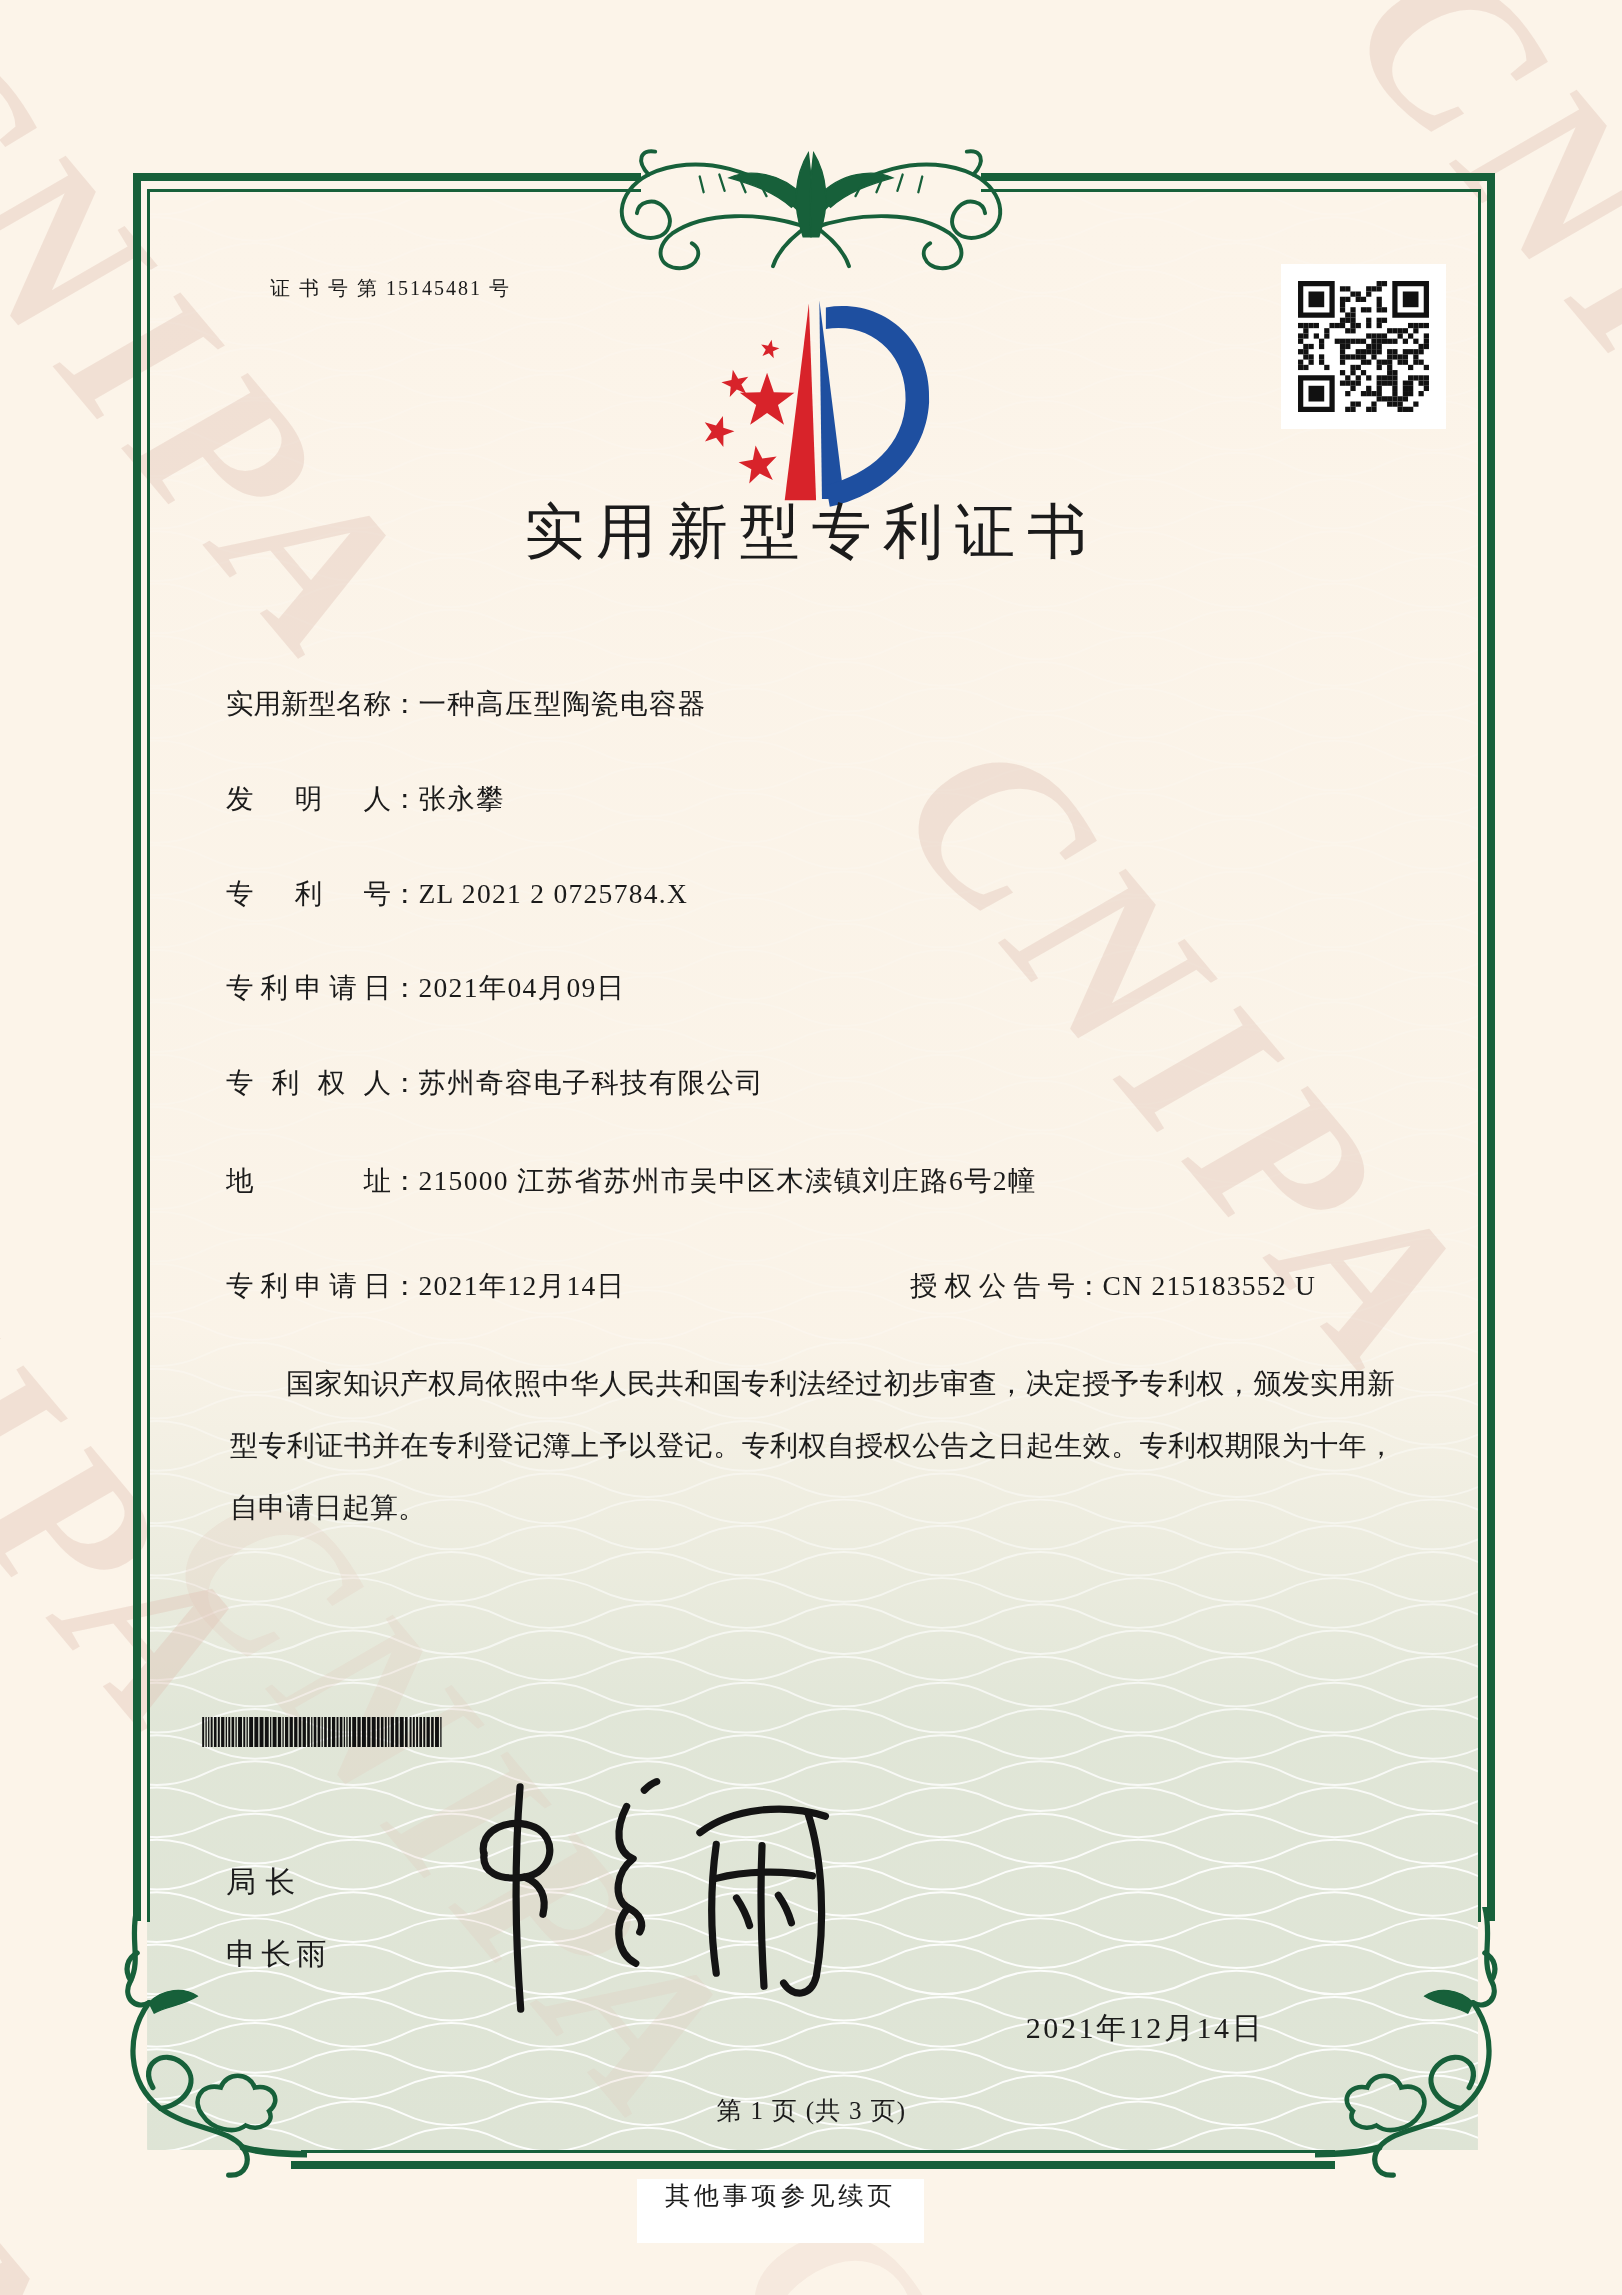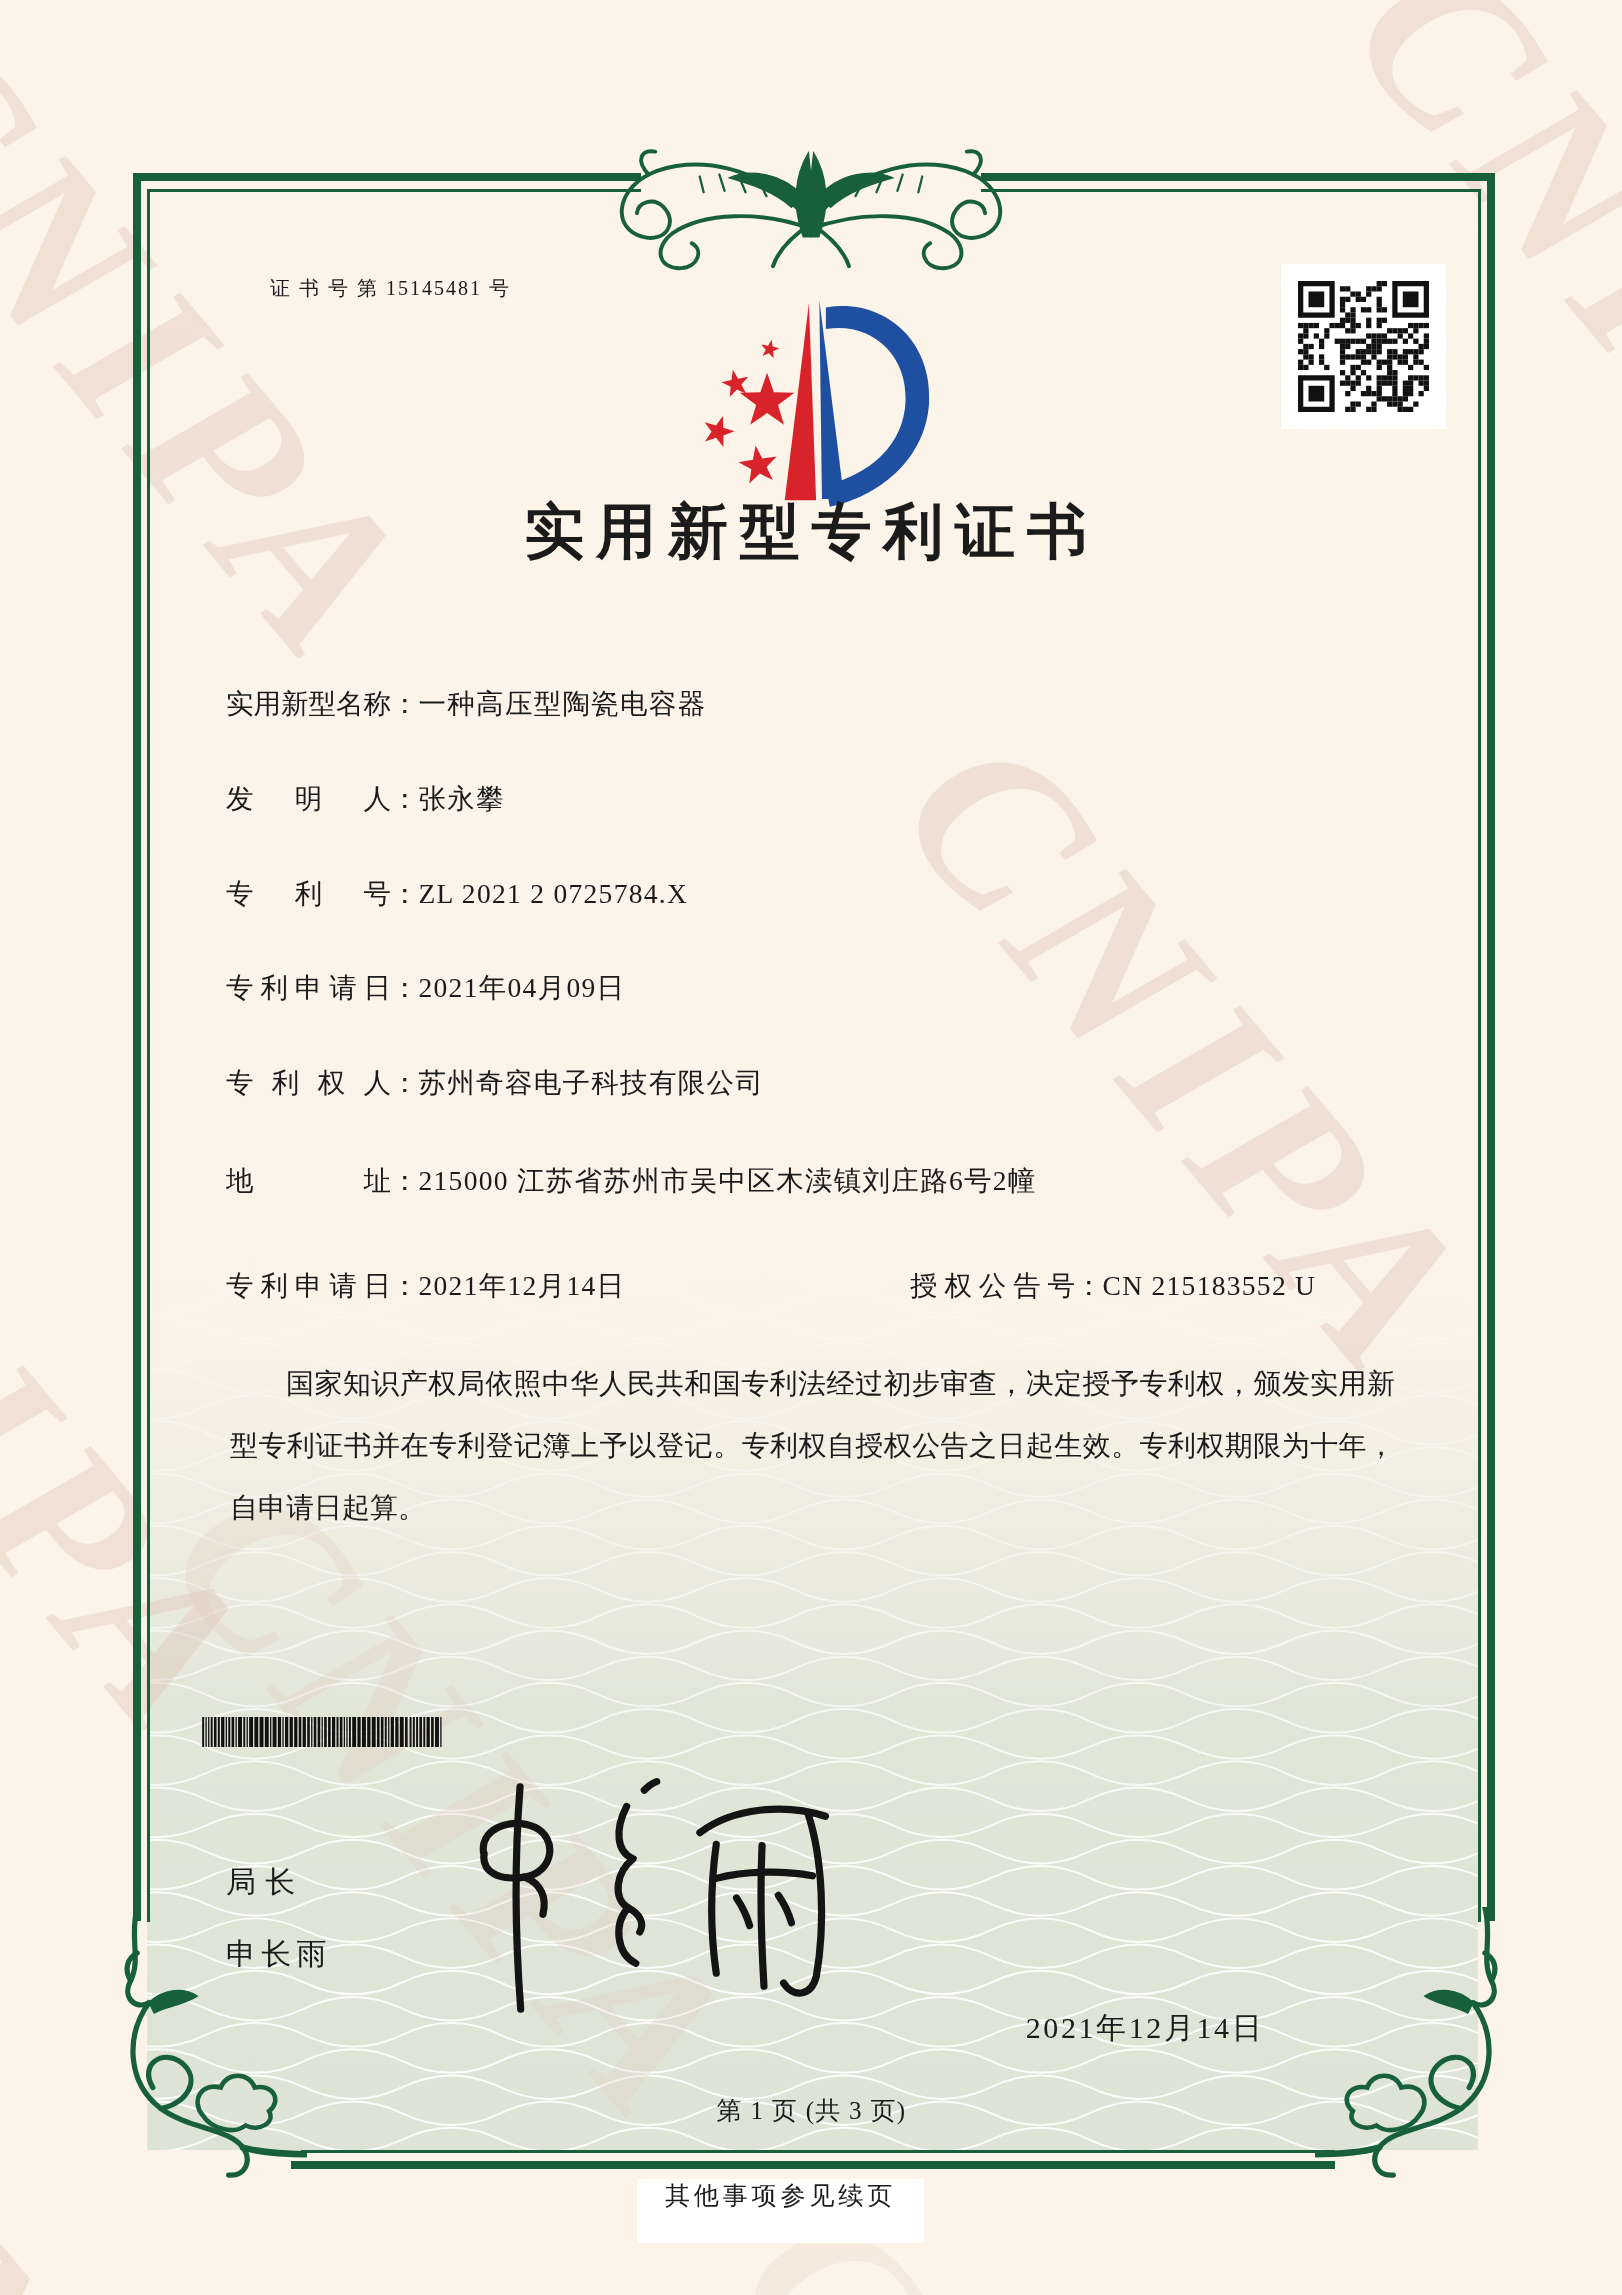--- a/index.html
+++ b/index.html
@@ -13,21 +13,21 @@
   .wm-light{opacity:.55}
   
   #waves-svg{position:absolute;left:147px;top:191px;z-index:1}
   
   .bline{position:absolute;background:#17603a;z-index:3}
   .patch{position:absolute;background:#fcf4e9;z-index:4}
   .orn{position:absolute;z-index:5}
   
   .txt{position:absolute;z-index:6;white-space:nowrap}
   .cert-no{left:270px;top:275px;font-size:20px;letter-spacing:2px}
-  .title{left:0;width:100%;text-align:center;top:492px;font-size:60px;font-weight:bold;letter-spacing:11.8px}
+  .title{left:0;width:100%;text-align:center;top:492px;font-size:60px;font-weight:normal;letter-spacing:11.8px}
   .frow{left:226px;font-size:27.5px}
   .flabel{display:inline-block;width:165px;text-align:justify;text-align-last:justify;vertical-align:top}
   .fcolon{display:inline-block;width:27.5px}
   .fvalue{letter-spacing:1.3px}
   .grant-group{left:910px;font-size:27.5px}
   .bodytext{position:absolute;left:226px;width:1173px;top:1349px;font-size:28px;line-height:62px;
             text-align:justify;z-index:6}
   .bodytext p{margin:4px;text-indent:56px}
   .signer{font-size:30px;letter-spacing:9.2px}
   .grantdate{left:962px;top:2008px;width:366px;text-align:center;font-size:30px;letter-spacing:2.6px}

